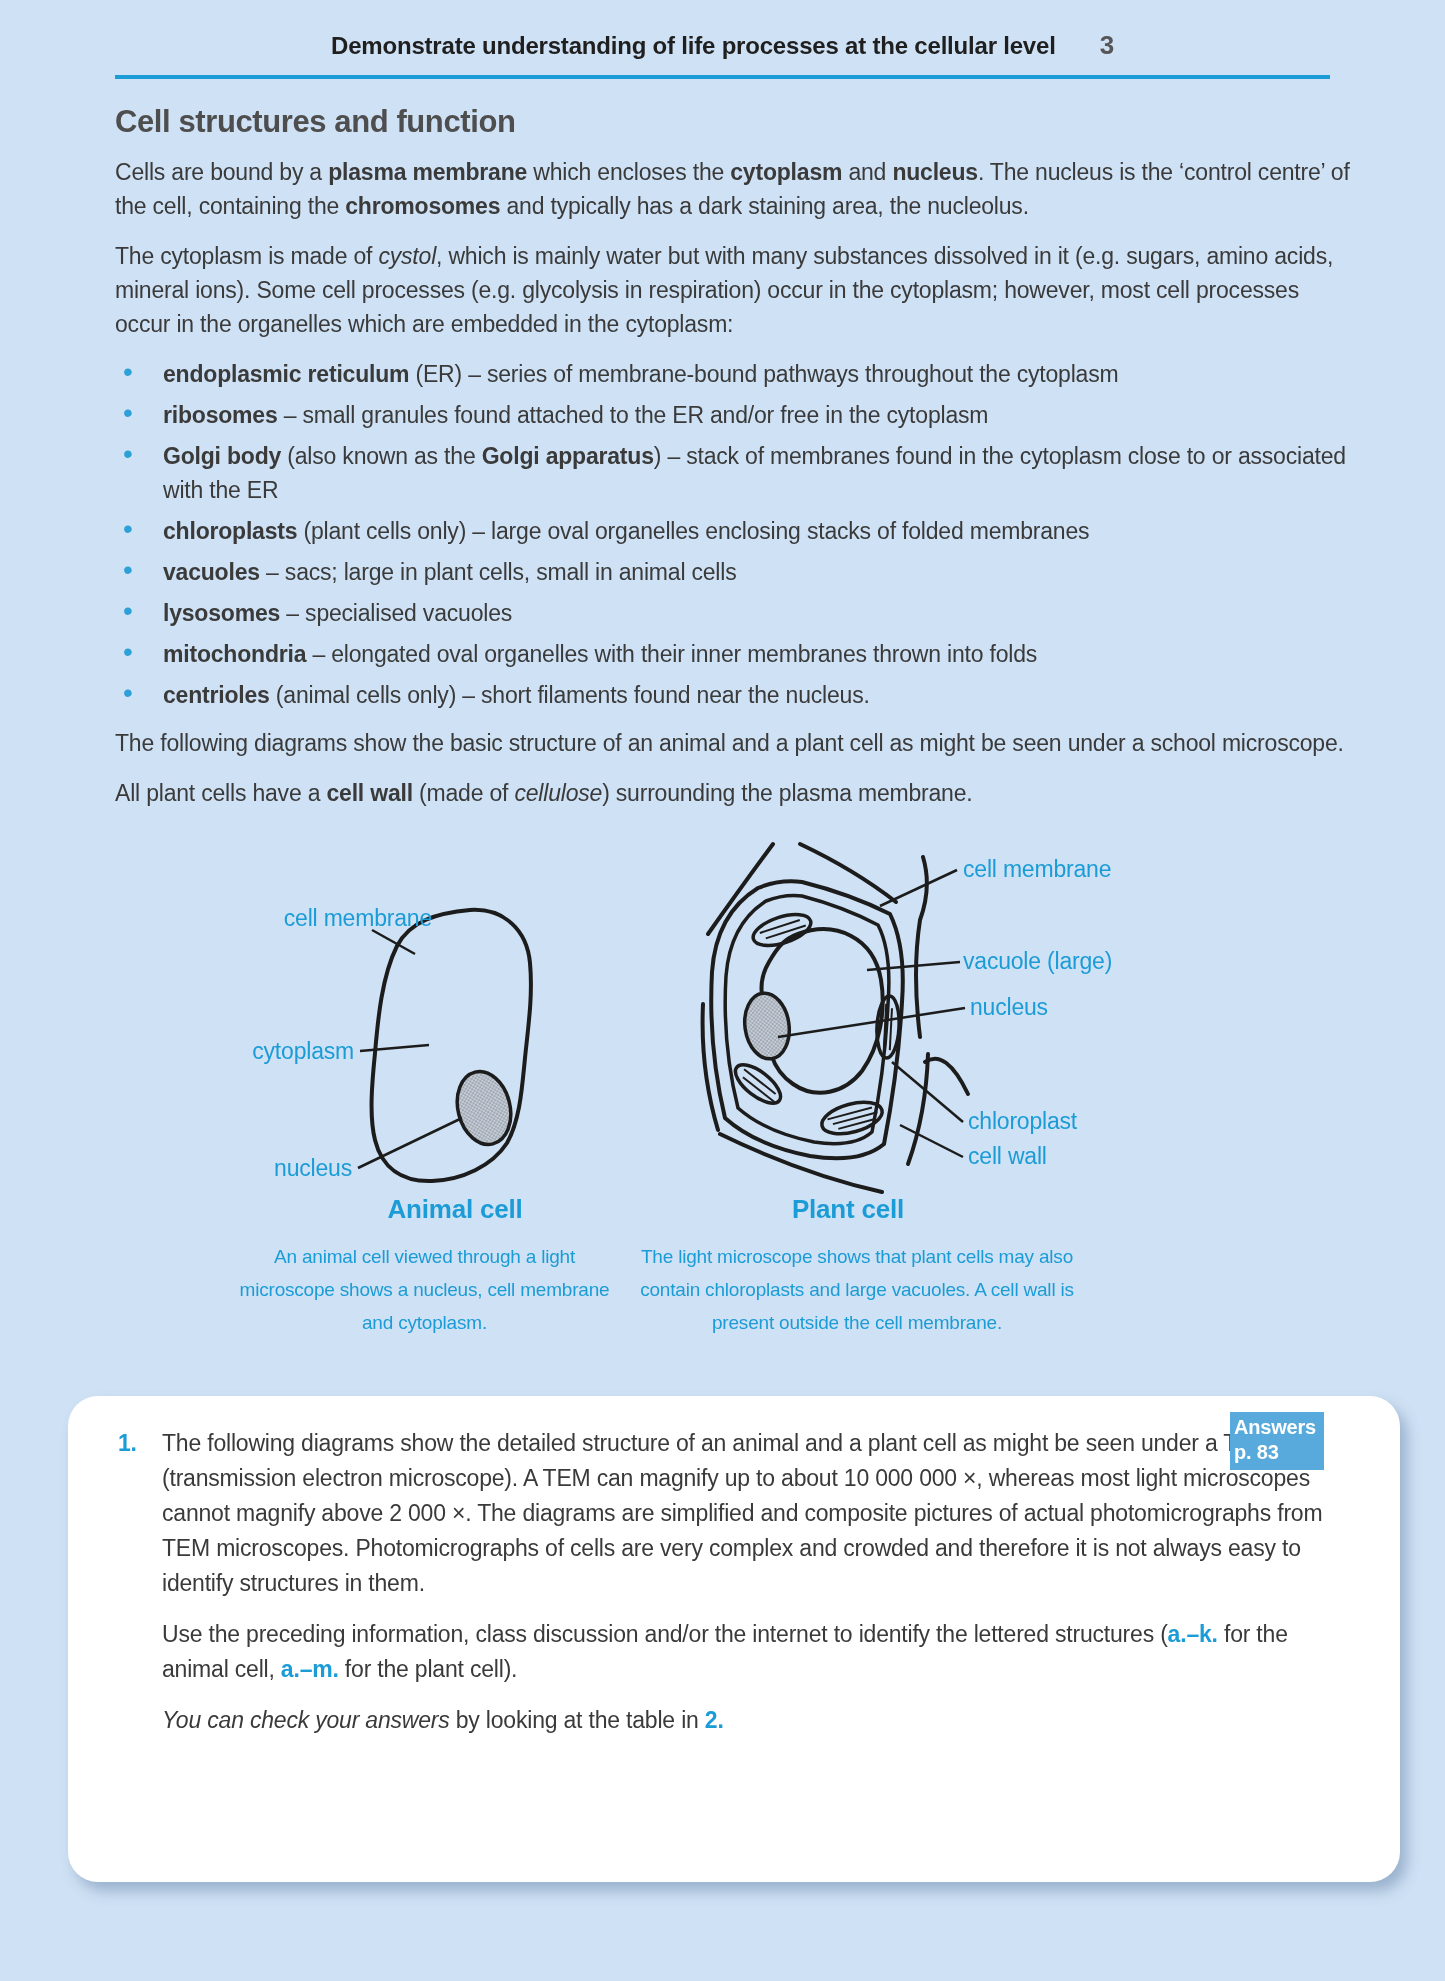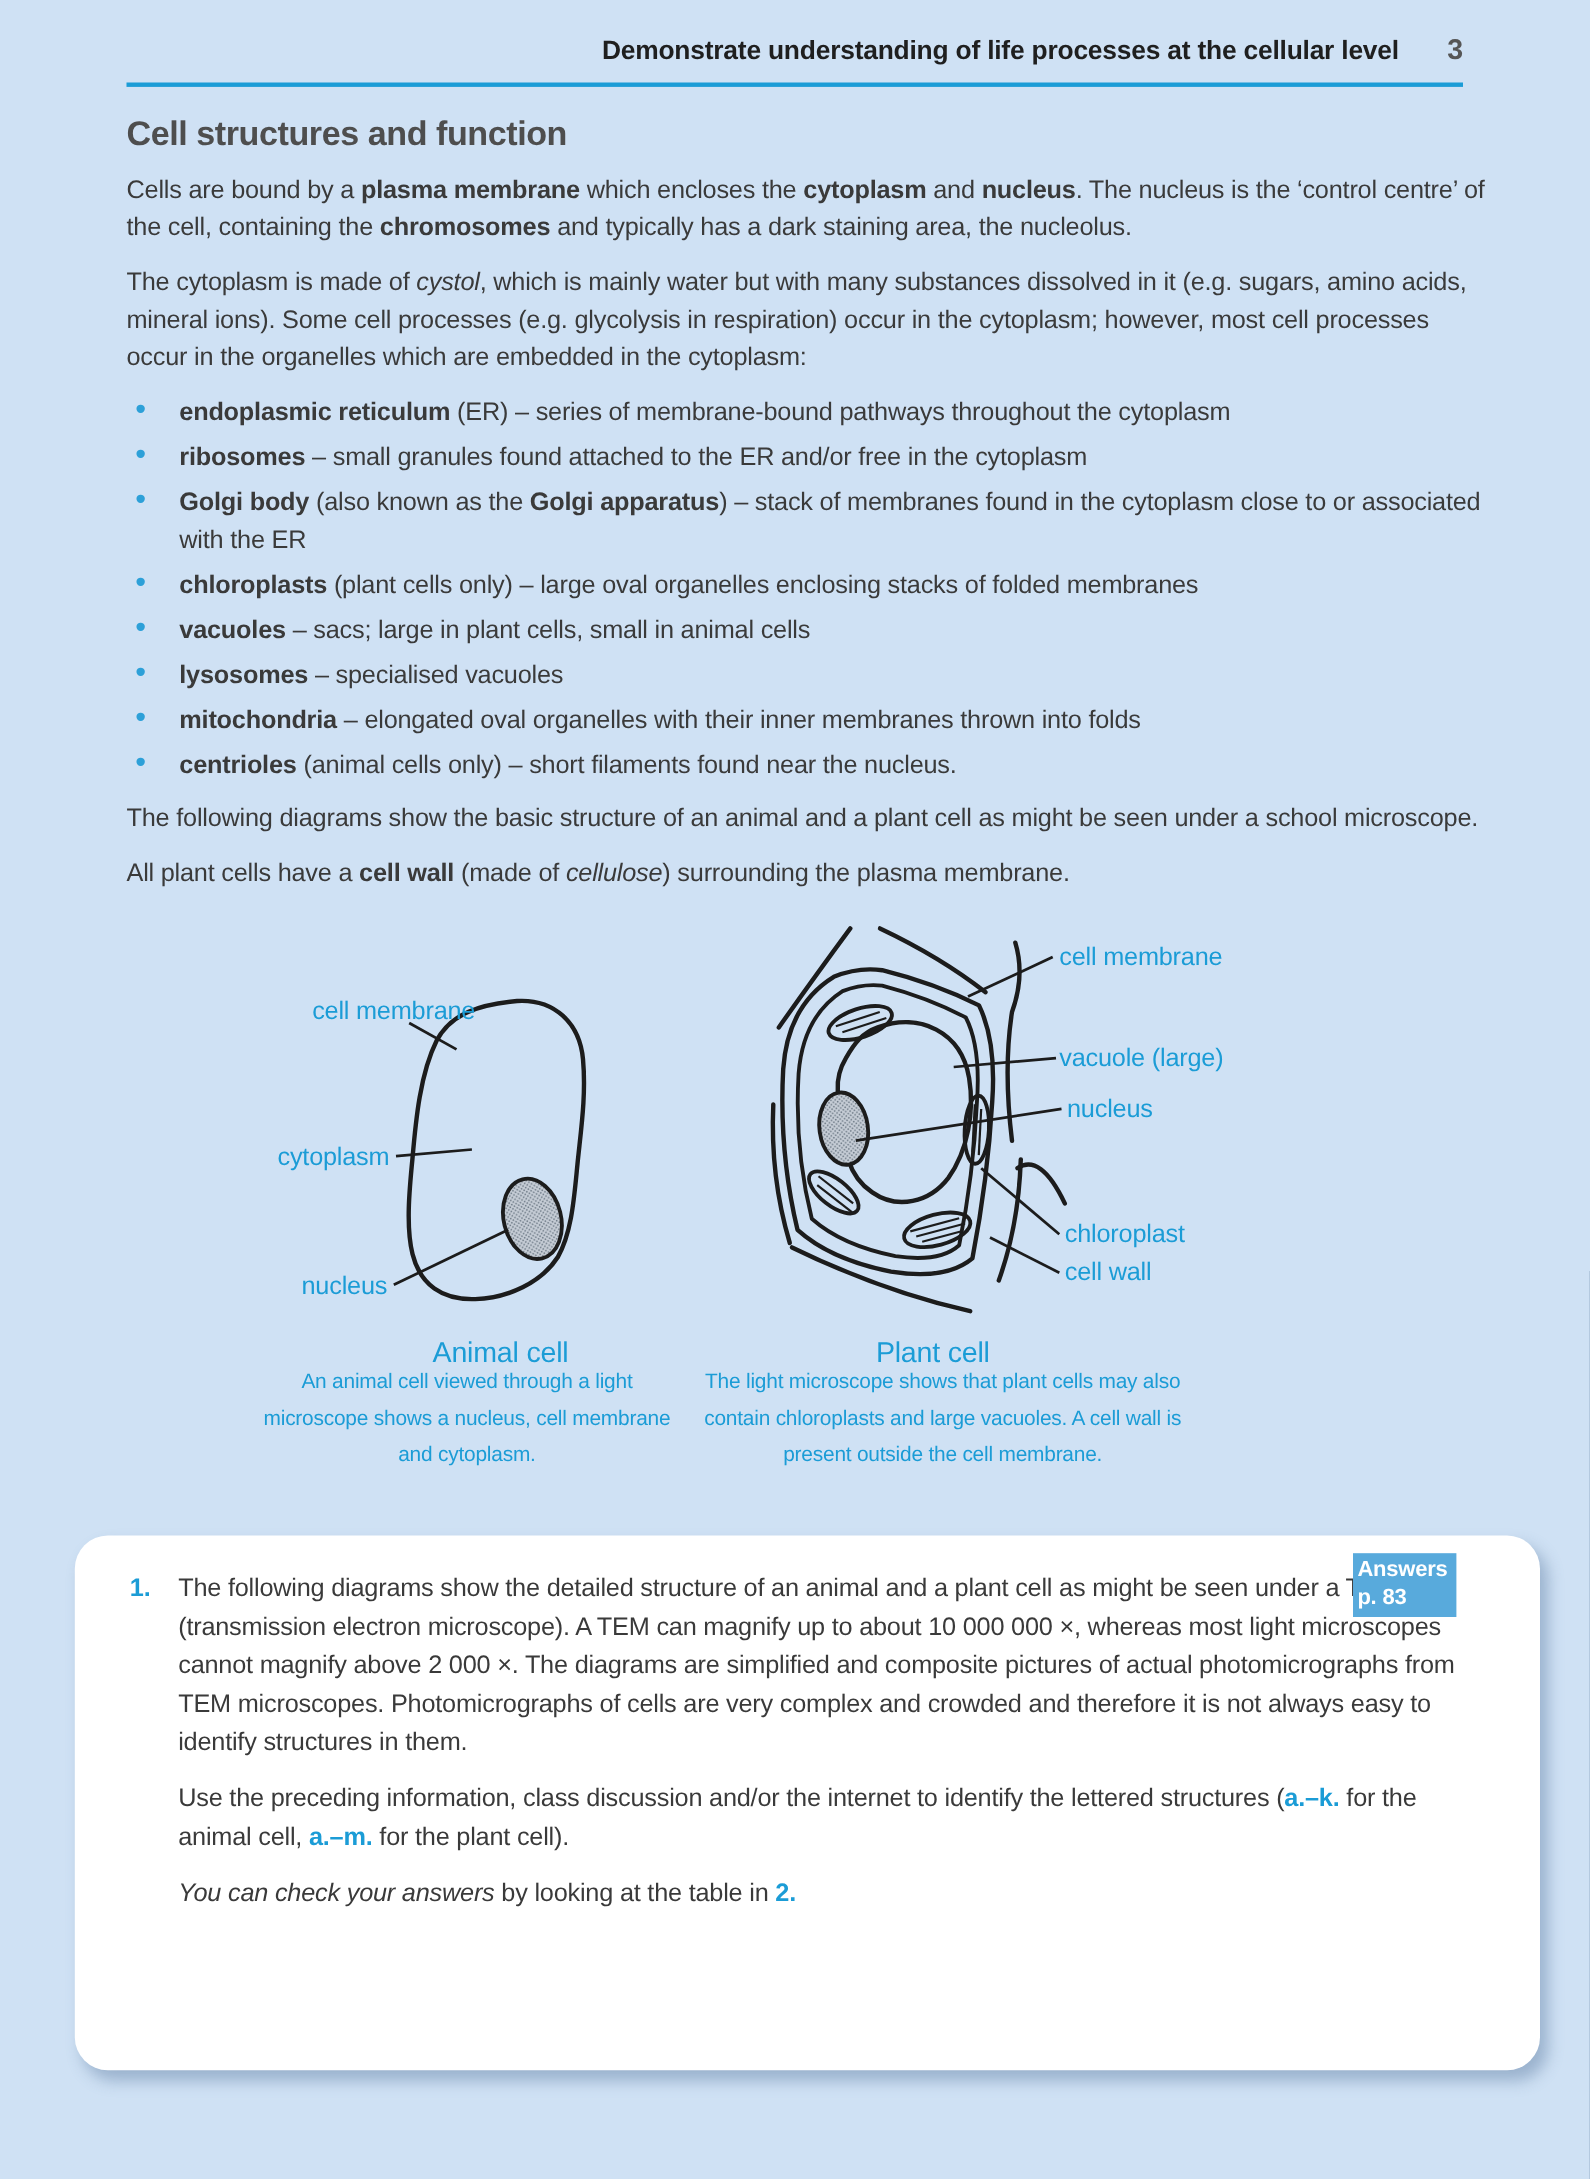--- a/index.html
+++ b/index.html
@@ -17,42 +17,42 @@
     position:relative;
     width:1445px;height:1981px;
     background:var(--bg);
     overflow:hidden;
     font-family:"Liberation Sans","DejaVu Sans",sans-serif;
     color:var(--ink);
     letter-spacing:-0.2px;
   }
   
   .hdr{padding:30px 115px 0 115px;}
-  .hdr-row{display:flex;justify-content:flex-end;align-items:baseline;gap:44px;}
+  .hdr-row{display:flex;justify-content:center;align-items:baseline;gap:44px;}
   .hdr-title{font-weight:700;font-size:24px;color:#1f1f1f;}
   .hdr-page{font-weight:700;font-size:26px;color:#565656;}
   .hdr-rule{height:4px;background:var(--blue);margin-top:14px;}
   
   .main{padding:22px 90px 0 115px;font-size:23px;line-height:34px;}
   .sec-title{font-size:31px;font-weight:700;color:var(--head);margin:4px 0 16px 0;letter-spacing:-0.4px;}
   .main p{margin-bottom:16px;}
   .seg-b{font-weight:700;}
   .seg-i{font-style:italic;}
   .seg-blue{color:var(--blue);font-weight:700;}
   ul.bullets{list-style:none;margin:2px 0 14px 0;}
   ul.bullets li{position:relative;padding-left:48px;margin-bottom:7px;}
   ul.bullets li::before{content:"\2022";position:absolute;left:8px;top:-2px;color:#2da0d8;font-size:28px;}
   
   .diagrams{position:relative;height:542px;margin-top:2px;}
   .diagrams svg{position:absolute;display:block;}
   .svg-animal{left:222px;top:42px;}
   .svg-plant{left:630px;top:-4px;}
   .dg-label{font-size:23px;fill:var(--blue);letter-spacing:-0.2px;}
   .dg-title{position:absolute;top:368px;width:250px;text-align:center;
-    font-size:26px;font-weight:400;color:var(--blue);margin-top:20px;}
+    font-size:26px;font-weight:700;color:var(--blue);}
   .dg-title.animal{left:330px;}
   .dg-title.plant{left:723px;}
   .caption{position:absolute;top:414px;text-align:center;color:var(--blue);
     font-size:19px;line-height:33px;}
   .caption.animal{left:232px;width:385px;}
   .caption.plant{left:622px;width:470px;}
   
   .qbox{
     position:relative;
     margin:28px 0 0 68px;

